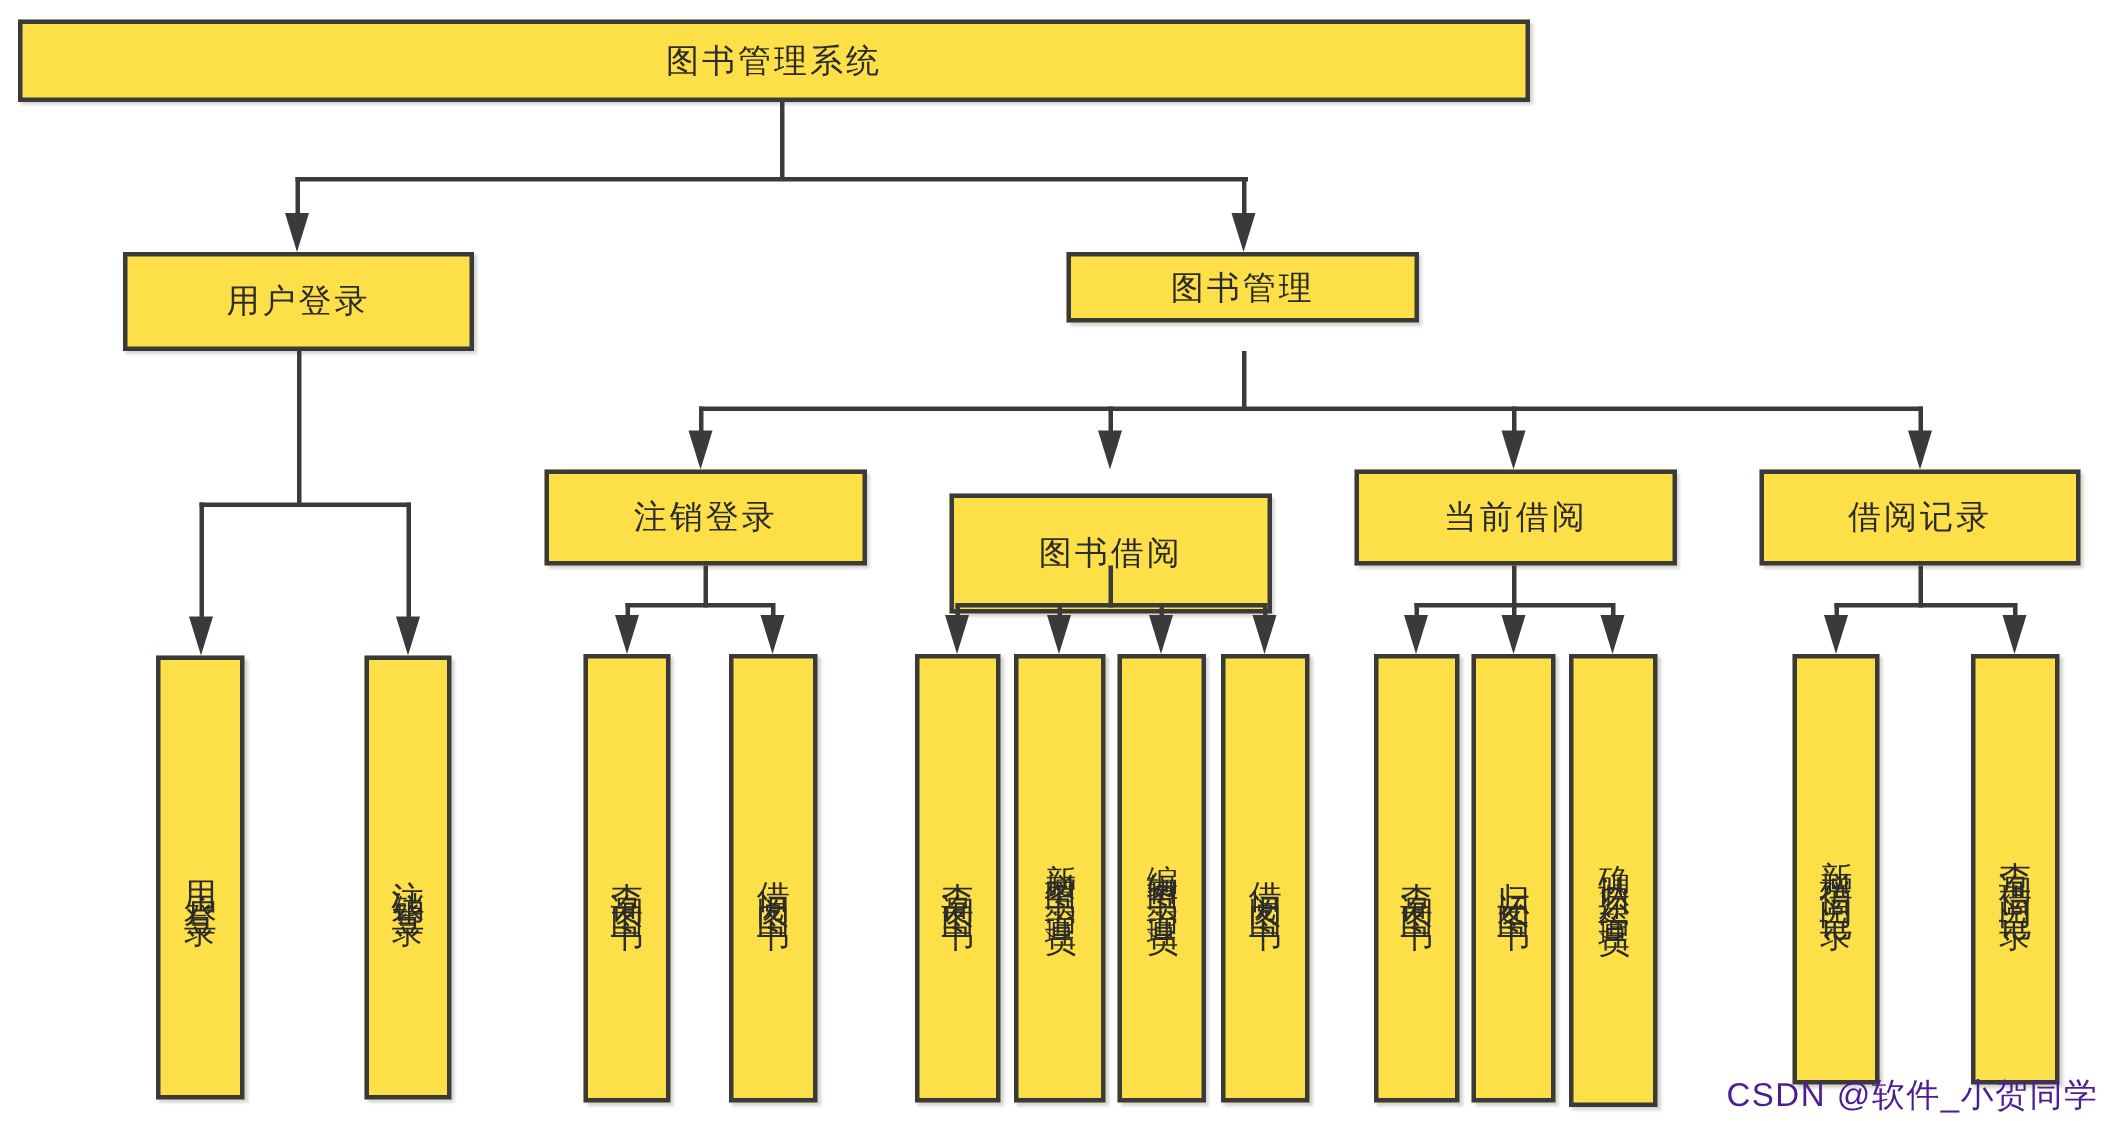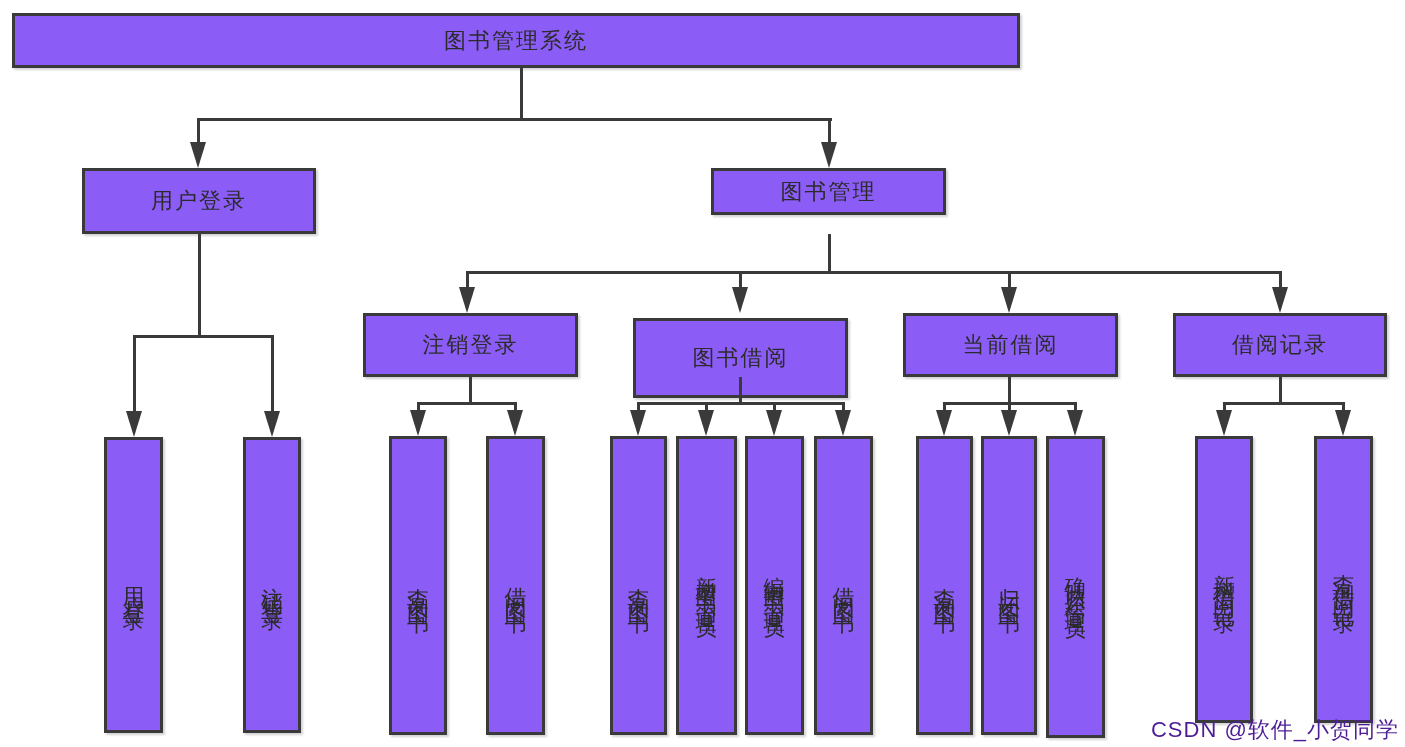--- a/index.html
+++ b/index.html
@@ -6,21 +6,21 @@
   .canvas{
     position:relative;
     width:1405px;height:747px;
     background:#ffffff;
     font-family:"Liberation Sans","DejaVu Sans",sans-serif;
     overflow:hidden;
   }
   .box{
     position:absolute;
     box-sizing:border-box;
-    background:#8b5cf6;
+    background:#fde047;
     border:3px solid #3a3a3a;
     color:#2b2b2b;
     display:flex;
     align-items:center;
     justify-content:center;
     box-shadow:2px 2px 2px rgba(130,130,130,0.35);
   }
   .hbox{
     font-size:22px;
     letter-spacing:2px;
@@ -83,21 +83,21 @@
   <div class="ln" style="left:466px;top:271px;width:3px;height:20px"></div>
   <div class="arrow-down" style="left:459px;top:287px"></div>
   <div class="ln" style="left:739px;top:271px;width:3px;height:20px"></div>
   <div class="arrow-down" style="left:732px;top:287px"></div>
   <div class="ln" style="left:1008px;top:271px;width:3px;height:20px"></div>
   <div class="arrow-down" style="left:1001px;top:287px"></div>
   <div class="ln" style="left:1279px;top:271px;width:3px;height:20px"></div>
   <div class="arrow-down" style="left:1272px;top:287px"></div>
 
   <div class="box hbox" style="left:363px;top:313px;width:215px;height:64px">注销登录</div>
-  <div class="box hbox" style="left:633px;top:318px;width:215px;height:80px">图书借阅</div>
+  <div class="box hbox" style="left:633px;top:329px;width:215px;height:80px">图书借阅</div>
   <div class="box hbox" style="left:903px;top:313px;width:215px;height:64px">当前借阅</div>
   <div class="box hbox" style="left:1173px;top:313px;width:214px;height:64px">借阅记录</div>
 
   <div class="ln" style="left:469px;top:377px;width:3px;height:28px"></div>
   <div class="ln" style="left:417px;top:402px;width:99px;height:3px"></div>
   <div class="ln" style="left:417px;top:402px;width:3px;height:12px"></div>
   <div class="arrow-down" style="left:410px;top:410px"></div>
   <div class="ln" style="left:514px;top:402px;width:3px;height:12px"></div>
   <div class="arrow-down" style="left:507px;top:410px"></div>
 

